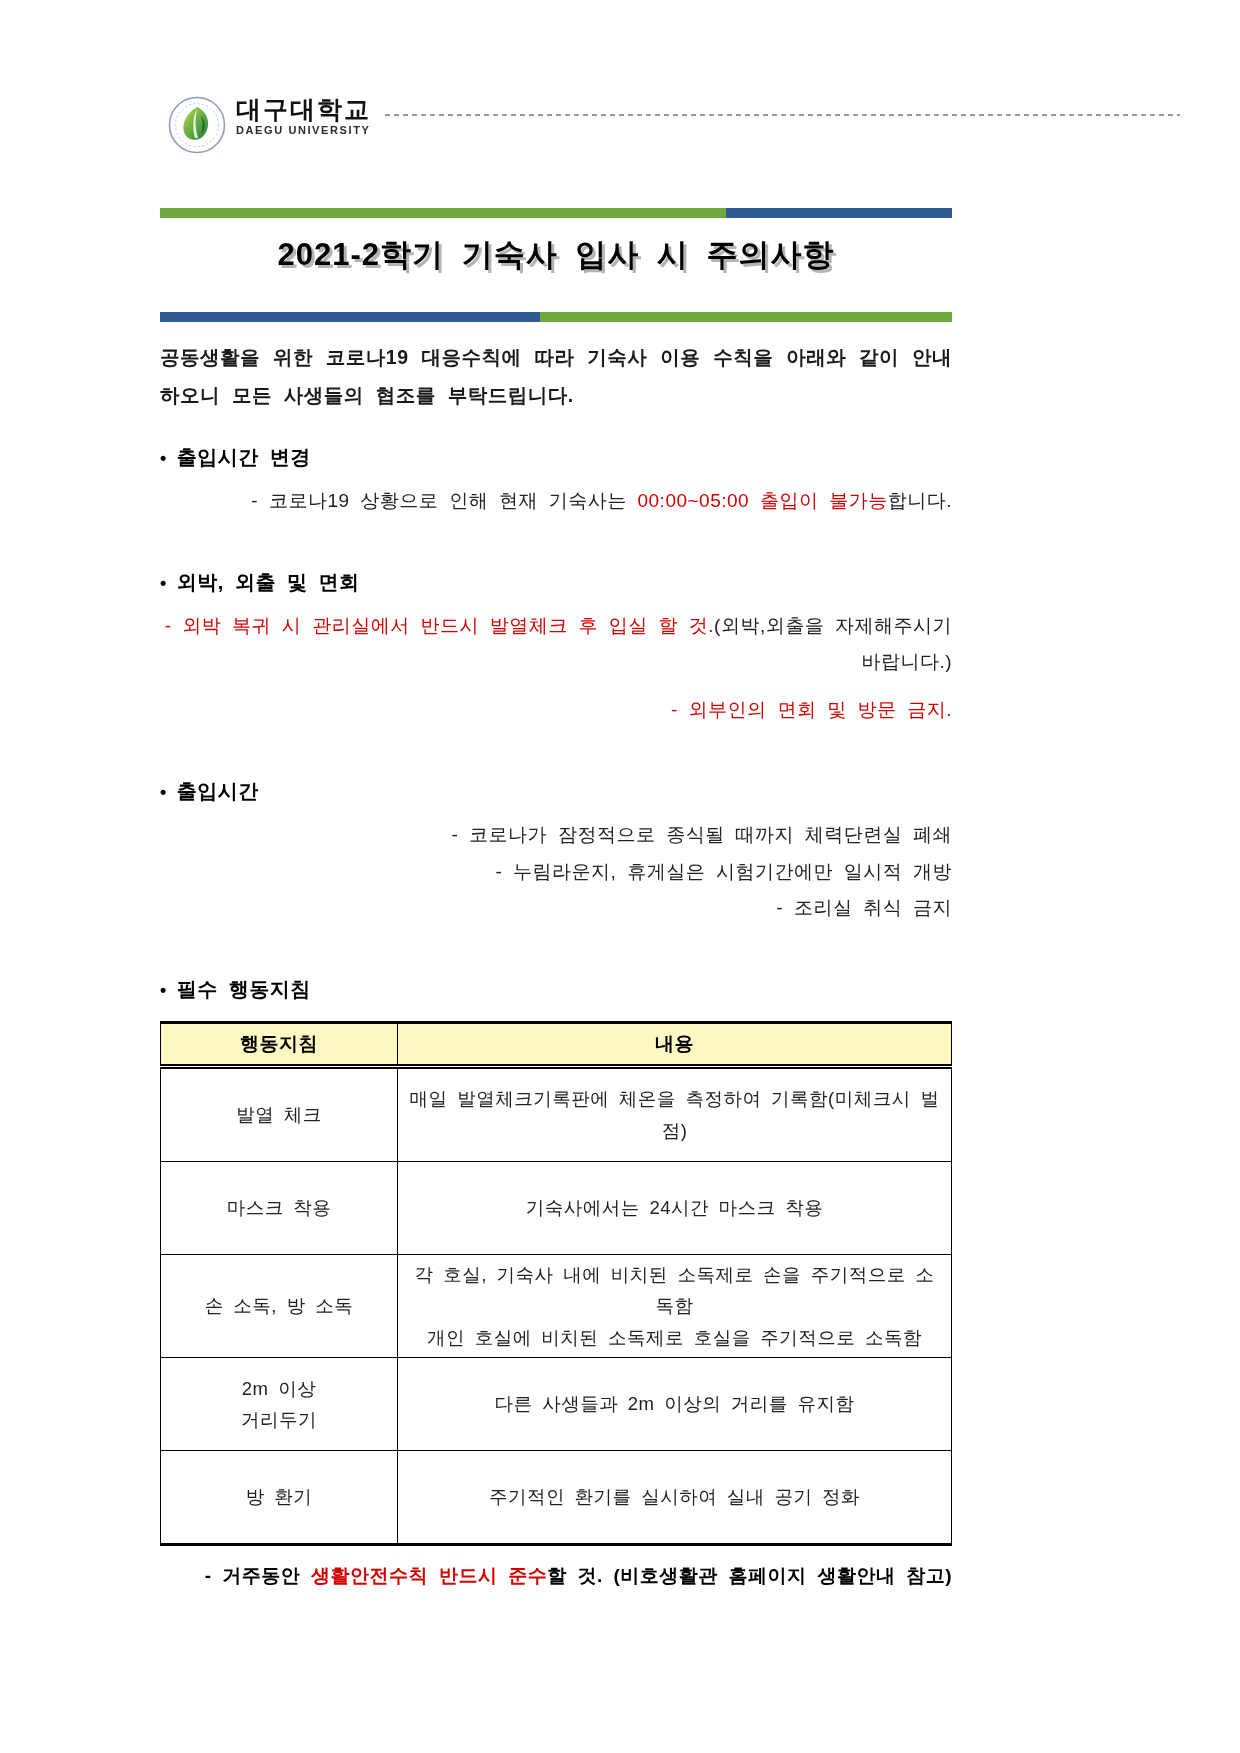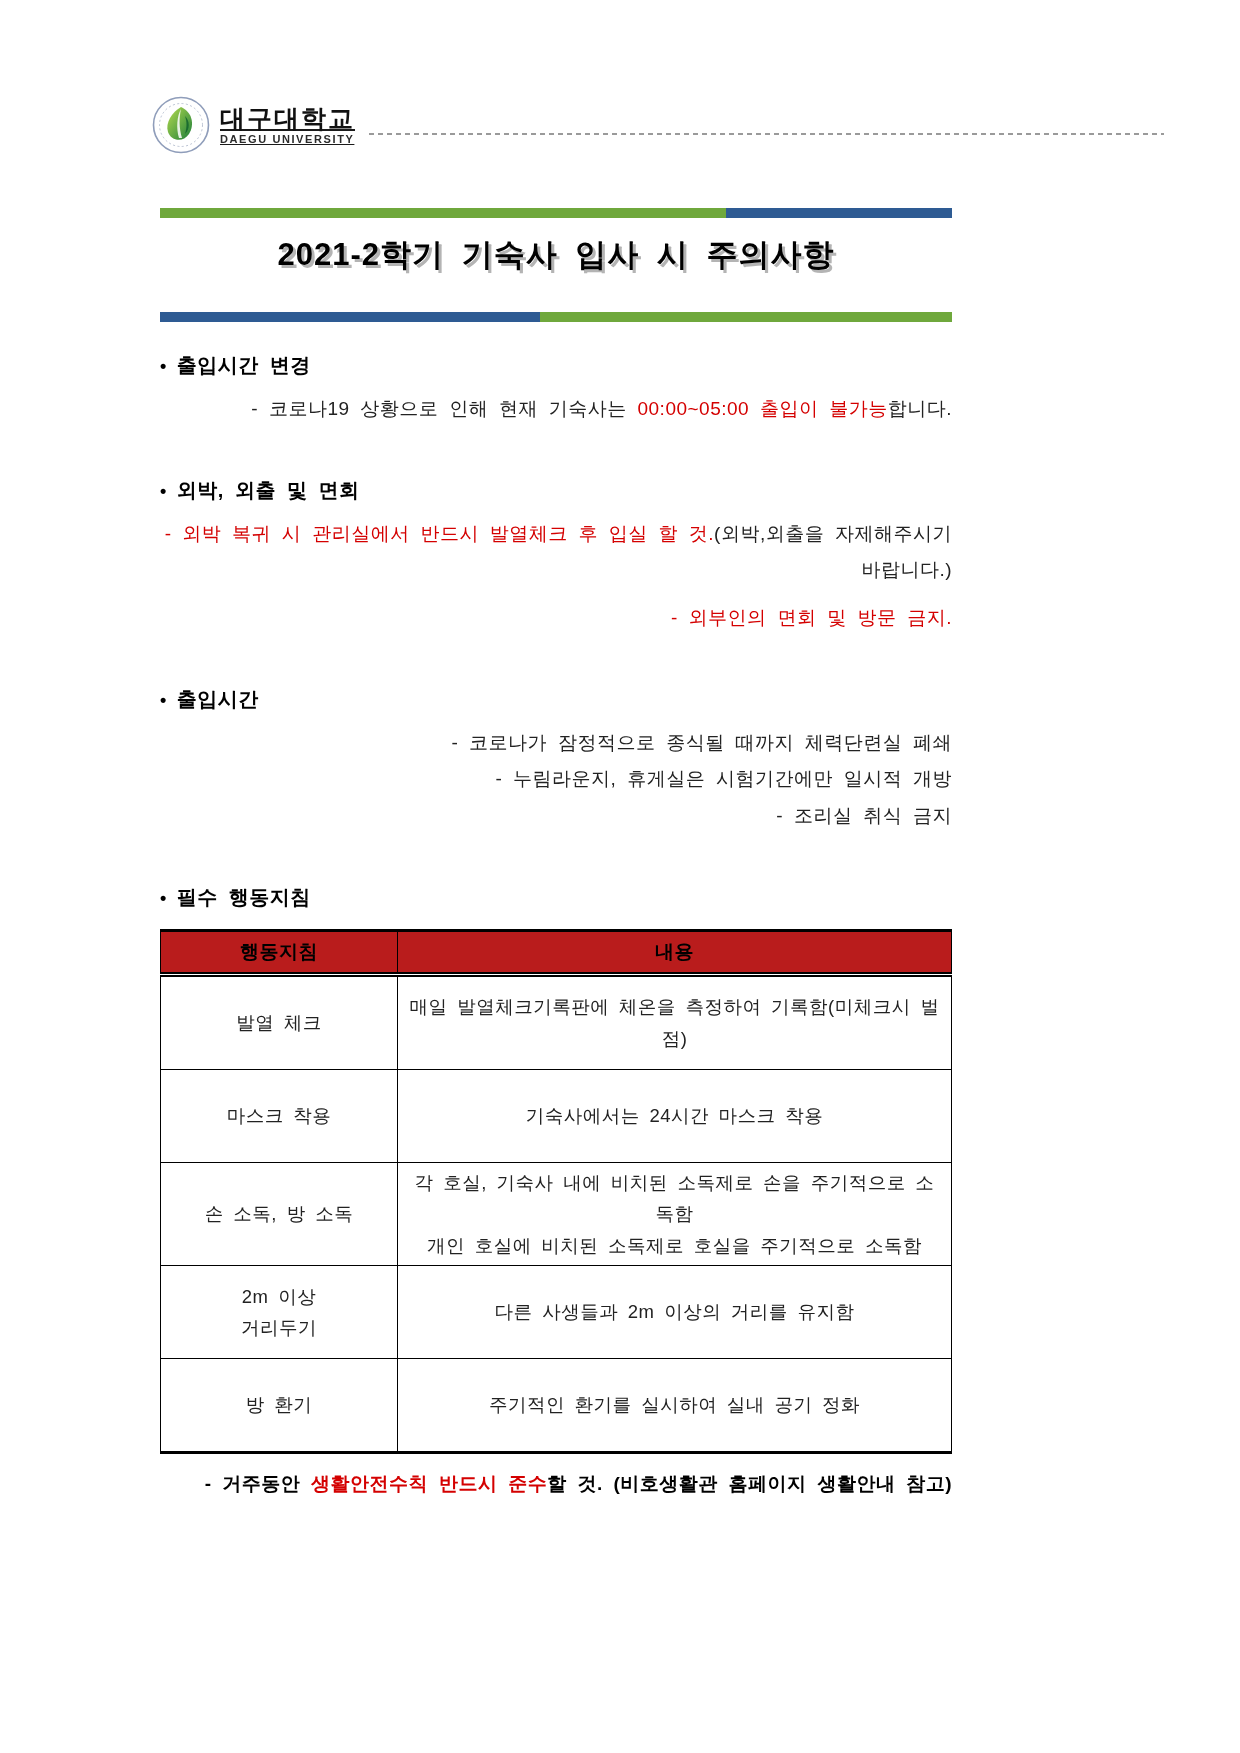--- a/index.html
+++ b/index.html
@@ -1,21 +1,21 @@
 <!DOCTYPE html>
 <html lang="ko"><head>
 <meta charset="utf-8">
 <style>
   html,body{margin:0;padding:0;}
   body{
     width:1240px;height:1753px;background:#ffffff;position:relative;overflow:hidden;
     font-family:"Liberation Sans","DejaVu Sans",sans-serif;color:#1a1a1a;
   }
   
-  .logo-row{position:absolute;left:152px;top:96px;width:1012px;display:flex;align-items:center;text-decoration:underline;}
+  .logo-row{position:absolute;left:168px;top:96px;width:1012px;display:flex;align-items:flex-start;}
   .logo-mark{flex:0 0 auto;width:58px;height:58px;}
   .logo-text{margin-left:10px;flex:0 0 auto;}
   .logo-ko{font-size:25px;font-weight:bold;letter-spacing:2px;color:#111;line-height:1.05;}
   .logo-en{font-size:11px;font-weight:bold;letter-spacing:1.6px;color:#2b2b2b;margin-top:2px;}
   .dotted-line{flex:1 1 auto;height:2px;margin-left:14px;margin-top:18px;
     background:repeating-linear-gradient(to right,#9a9a9a 0 5px,transparent 5px 9px);}
   
   .content{position:absolute;left:160px;top:208px;width:792px;}
   .bar{width:100%;height:10px;display:flex;}
   .bar .seg{height:100%;}
@@ -46,21 +46,21 @@
   .mt-sm{margin-top:12px;}
   .mt-md{margin-top:30px;}
   .mt-lg{margin-top:50px;}
   
   .rule-table{
     width:100%;margin-top:18px;border-collapse:collapse;
     border-top:3px solid #000;border-bottom:3px solid #000;
   }
   .rule-table th,.rule-table td{border:1px solid #000;text-align:center;vertical-align:middle;}
   .rule-table th{
-    background:#b91c1c;font-size:19px;font-weight:bold;height:38px;color:#000;
+    background:#fef9c3;font-size:19px;font-weight:bold;height:38px;color:#000;
     border-bottom:5px double #000;letter-spacing:0.5px;
   }
   .rule-table td{height:84px;font-size:18.5px;line-height:1.7;word-spacing:4px;letter-spacing:0.5px;color:#222;padding:4px 8px;}
   .col-guideline{width:220px;}
 </style>
 </head>
 <body>
 
 <div class="logo-row">
   <svg class="logo-mark" viewBox="0 0 58 58">
@@ -90,20 +90,21 @@
     <div class="seg seg-blue"></div>
   </div>
 
   <h1 class="doc-title">2021-2학기 기숙사 입사 시 주의사항</h1>
 
   <div class="bar bar-bottom">
     <div class="seg seg-blue"></div>
     <div class="seg seg-green"></div>
   </div>
 
+  <p class="intro">공동생활을 위한 코로나19 대응수칙에 따라 기숙사 이용 수칙을 아래와 같이 안내하오니 모든 사생들의 협조를 부탁드립니다.</p>
 
   <div class="sec-heading mt-md">출입시간 변경</div>
   <p class="line mt-sm"><span>- 코로나19 상황으로 인해 현재 기숙사는 </span><span class="red">00:00~05:00 출입이 불가능</span><span>합니다.</span></p>
 
   <div class="sec-heading mt-lg">외박, 외출 및 면회</div>
   <p class="line mt-sm"><span class="red">- 외박 복귀 시 관리실에서 반드시 발열체크 후 입실 할 것.</span><span>(외박,외출을 자제해주시기 바랍니다.)</span></p>
   <p class="line mt-sm"><span class="red">- 외부인의 면회 및 방문 금지.</span></p>
 
   <div class="sec-heading mt-lg">출입시간</div>
   <p class="line mt-sm">- 코로나가 잠정적으로 종식될 때까지 체력단련실 폐쇄</p>

